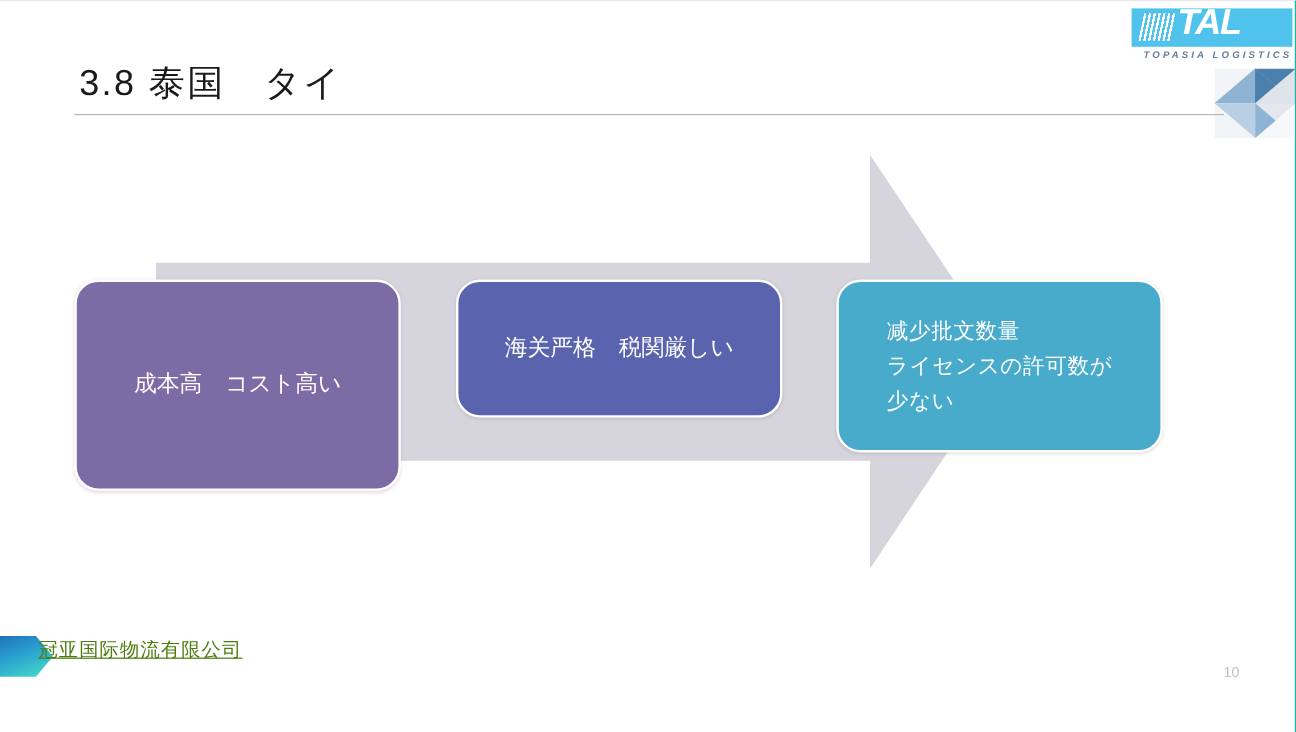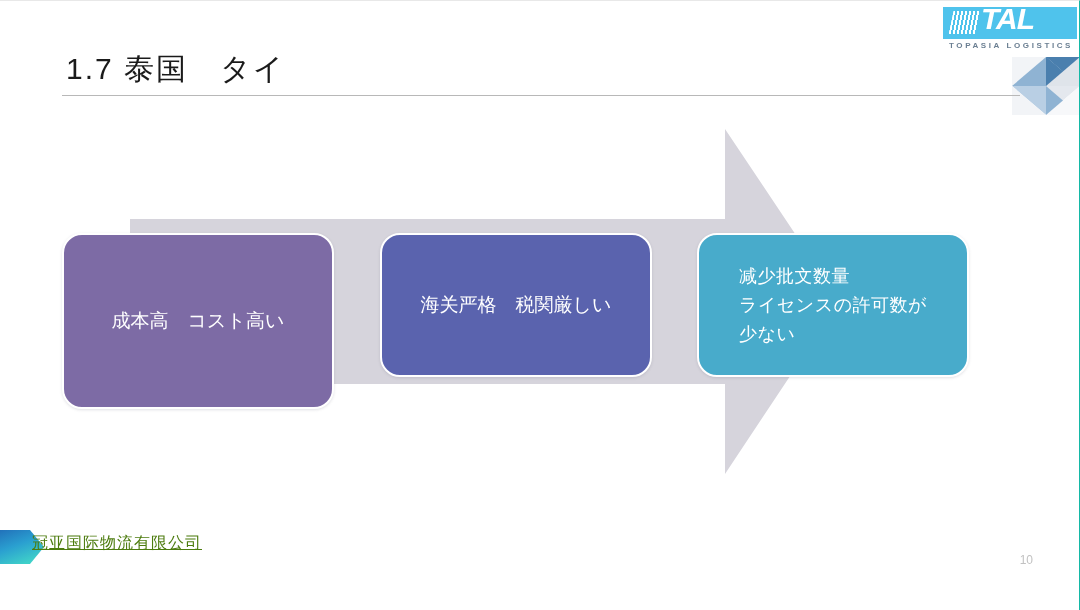--- a/index.html
+++ b/index.html
@@ -59,25 +59,26 @@
     font-style: italic;
     color: #ffffff;
     letter-spacing: -1px;
     line-height: 32px;
   }
   #logo-tagline {
     position: absolute;
     top: 40px;
     left: 10px;
     width: 132px;
-    text-align: center;
+    text-align: right;
     font-size: 8px;
     font-weight: bold;
     color: #6b7f92;
     letter-spacing: 2.6px;
+    font-style: italic;
   }
 
   
   #pinwheel {
     position: absolute;
     top: 56px;
     left: 1012px;
     width: 68px;
     height: 58px;
   }
@@ -122,21 +123,21 @@
     justify-content: center;
     text-align: left;
     color: #ffffff;
     box-shadow: 0 1px 3px rgba(90,90,110,0.18);
   }
   #box-1 {
     left: 62px;  top: 232px; width: 272px; height: 176px;
     background: #7d6ba5;
   }
   #box-2 {
-    left: 380px; top: 232px; width: 272px; height: 144px;
+    left: 380px; top: 232px; width: 272px; height: 115px;
     background: #5a63ae;
   }
   #box-3 {
     left: 697px; top: 232px; width: 272px; height: 144px;
     background: #48abcb;
   }
   .box-text { font-size: 19px; line-height: 30px; white-space: pre-line; padding: 0 10px; }
   #box-3 .box-text { font-size: 18px; line-height: 29px; letter-spacing: 0.5px; }
 
   
@@ -199,21 +200,21 @@
 
       <polygon points="0,29 34,29 34,58" fill="#b9cfe4"></polygon>
       <polygon points="0,29 0,58 34,58" fill="#f2f4f7"></polygon>
 
       <polygon points="34,29 68,29 34,58" fill="#e4e8ee"></polygon>
       <polygon points="34,29 34,58 68,58" fill="#8fb3d3"></polygon>
       <polygon points="68,29 68,58 34,58" fill="#f7f8fa"></polygon>
     </svg>
   </div>
 
-  <div id="slide-title">1.7 泰国　タイ</div>
+  <div id="slide-title">3.8 泰国　タイ</div>
   <div id="title-rule"></div>
 
   <div id="arrow">
     <svg width="710" height="345" viewBox="0 0 710 345">
       <polygon points="0,90 595,90 595,0 710,172 595,345 595,255 0,255" fill="#d6d4dc"></polygon>
     </svg>
   </div>
 
   <div class="proc-box" id="box-1">
     <span class="box-text">成本高　コスト高い</span>

